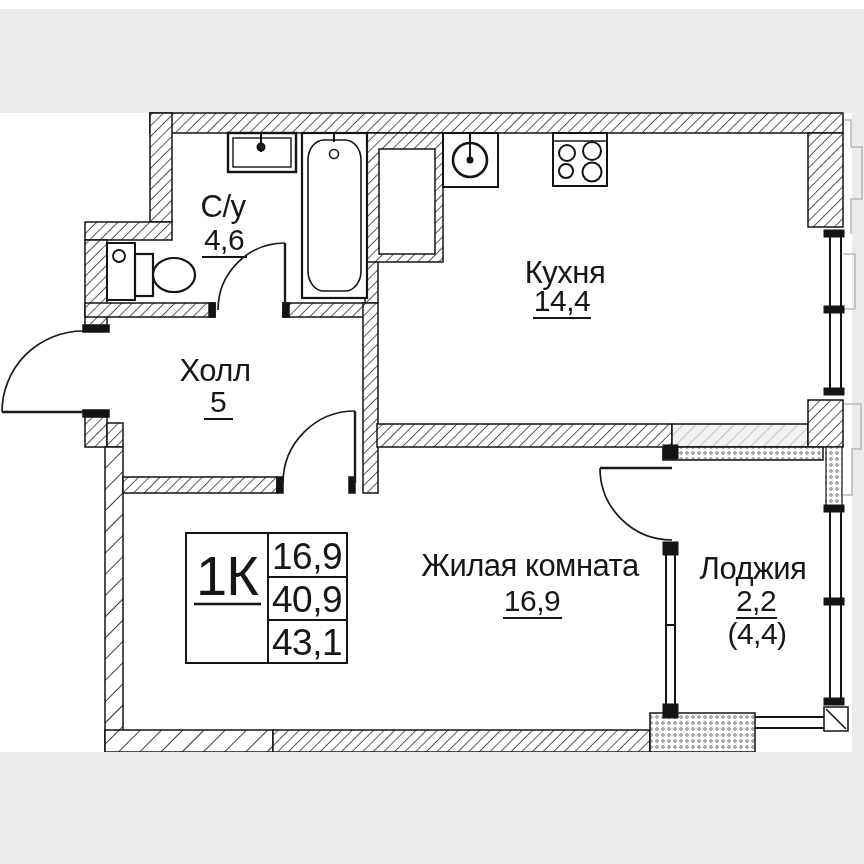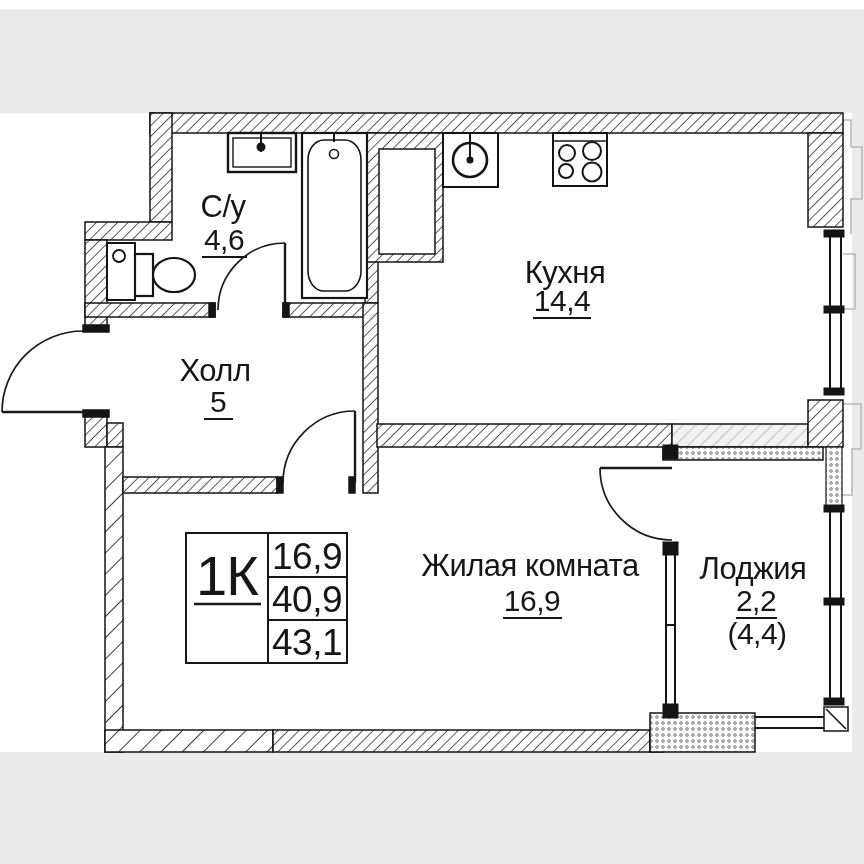--- a/index.html
+++ b/index.html
@@ -1,16 +1,16 @@
 <!DOCTYPE html>
 <html><head>
 <meta charset="utf-8">
 <style>
   html,body{margin:0;padding:0;background:#ebebeb;}
-  .stage{position:relative;width:864px;height:864px;background:#ebebeb;overflow:hidden;
+  .stage{position:relative;width:864px;height:752px;background:#ebebeb;overflow:hidden;
          font-family:"Liberation Sans",sans-serif;}
   svg{position:absolute;left:0;top:0;}
   text{fill:#161616;font-family:"Liberation Sans","DejaVu Sans",sans-serif;}
   .room-name{font-size:31px;letter-spacing:-0.5px;}
   .room-area{font-size:30px;letter-spacing:-0.5px;}
   .tbl-type{font-size:56px;letter-spacing:-1px;}
   .tbl-val{font-size:37px;letter-spacing:-0.5px;}
 </style>
 </head>
 <body>

